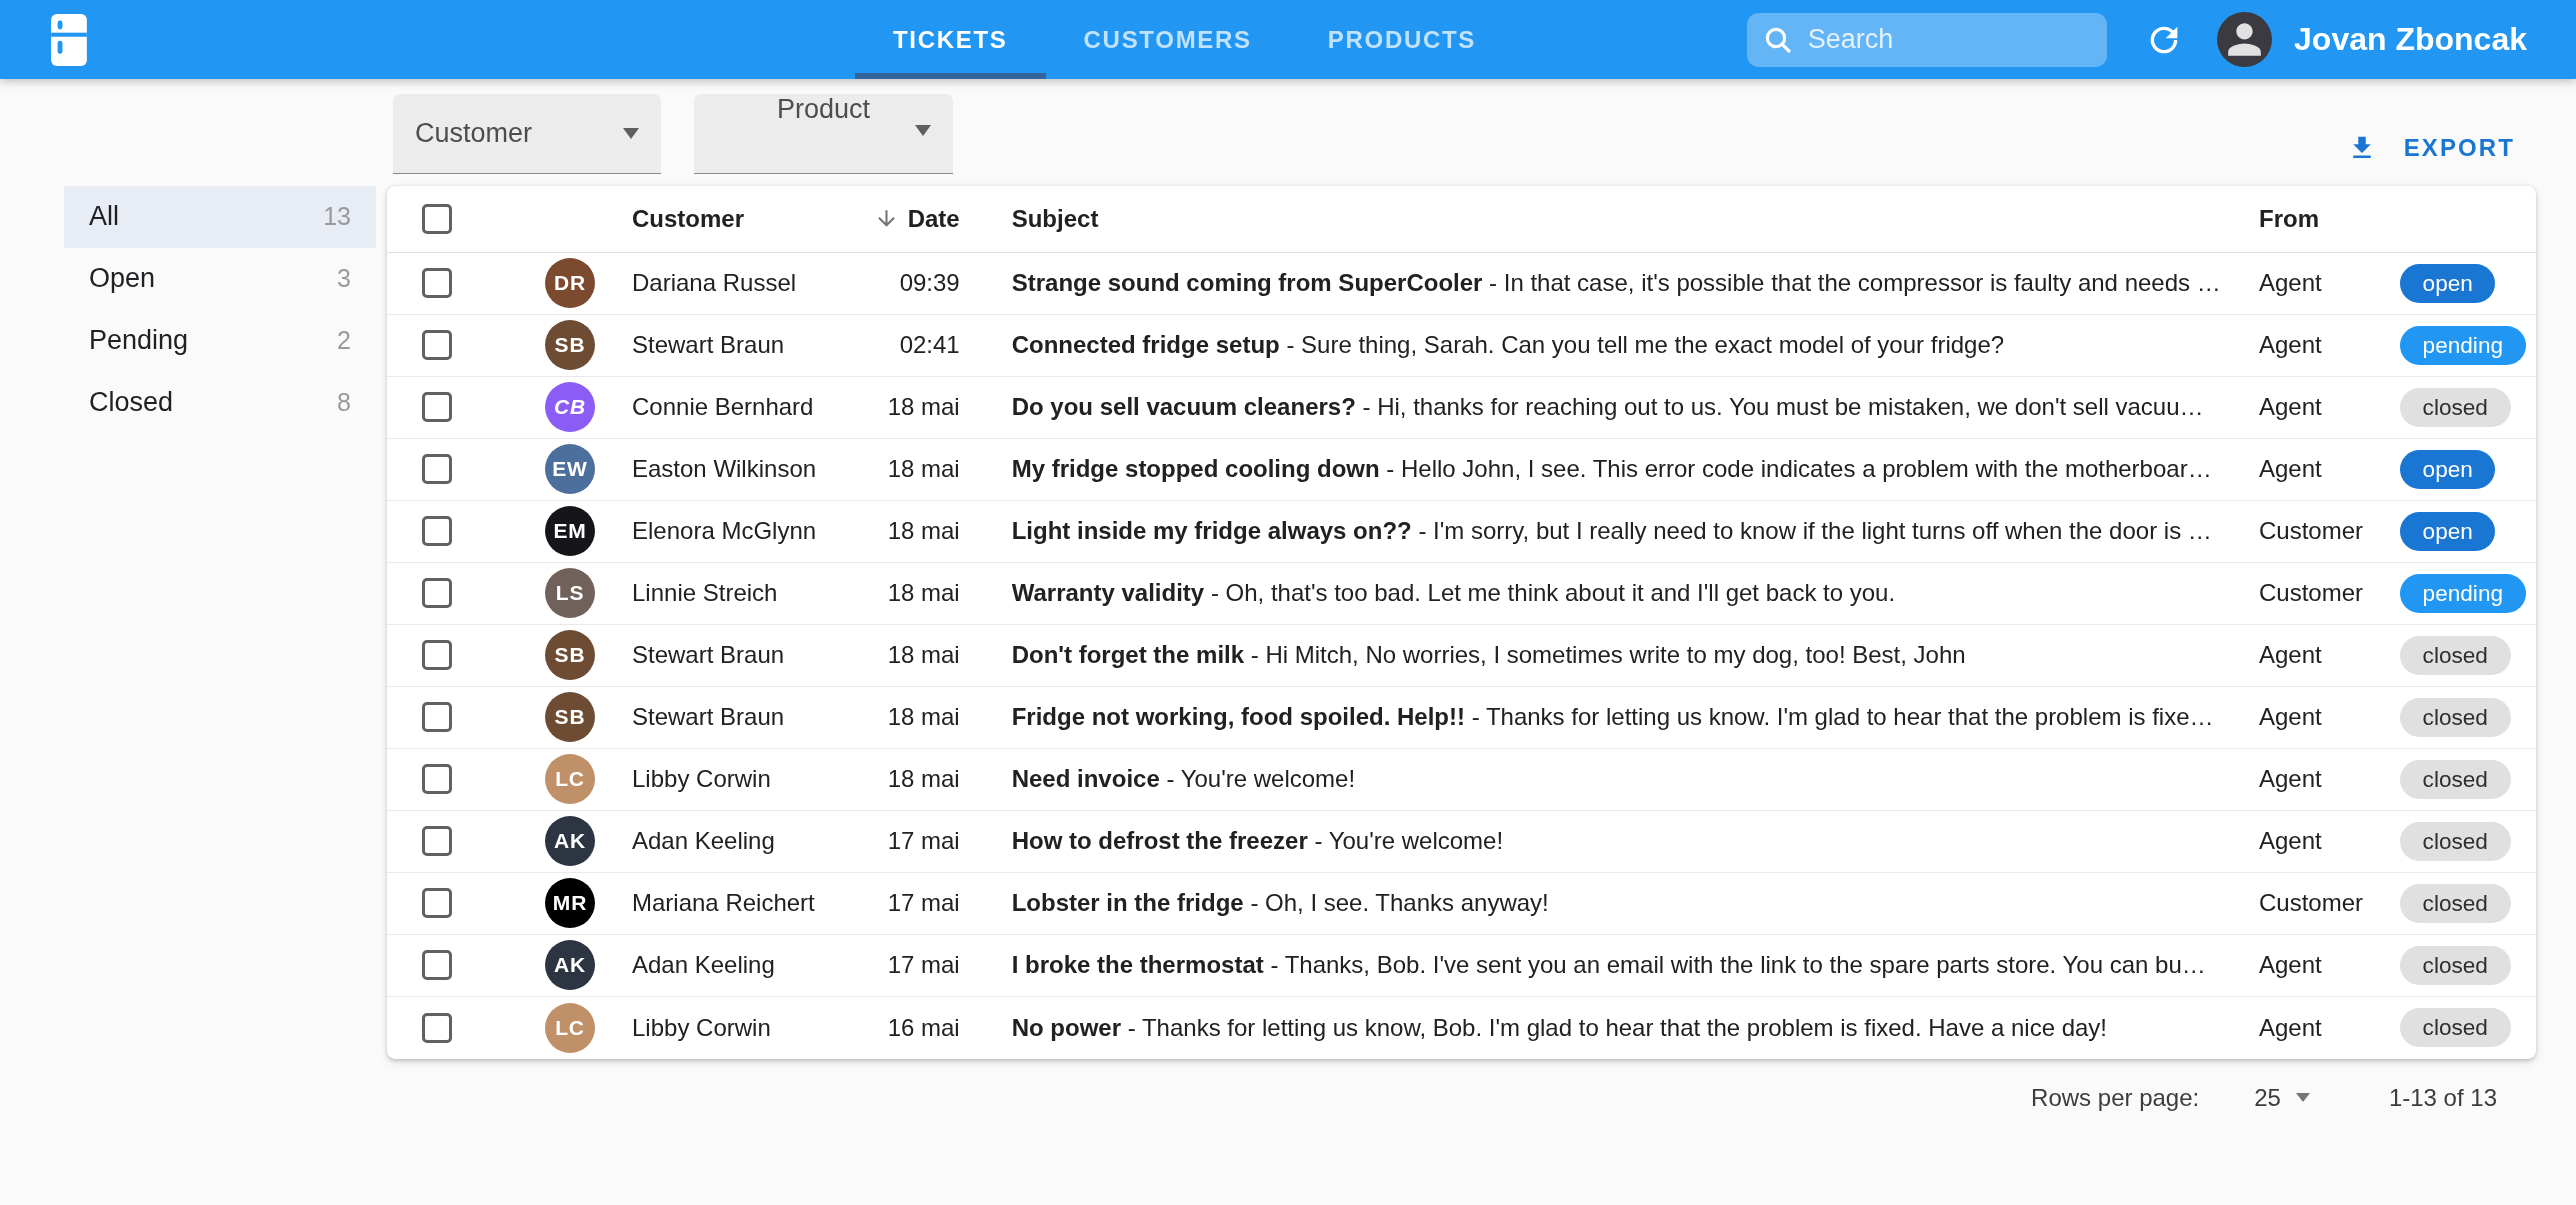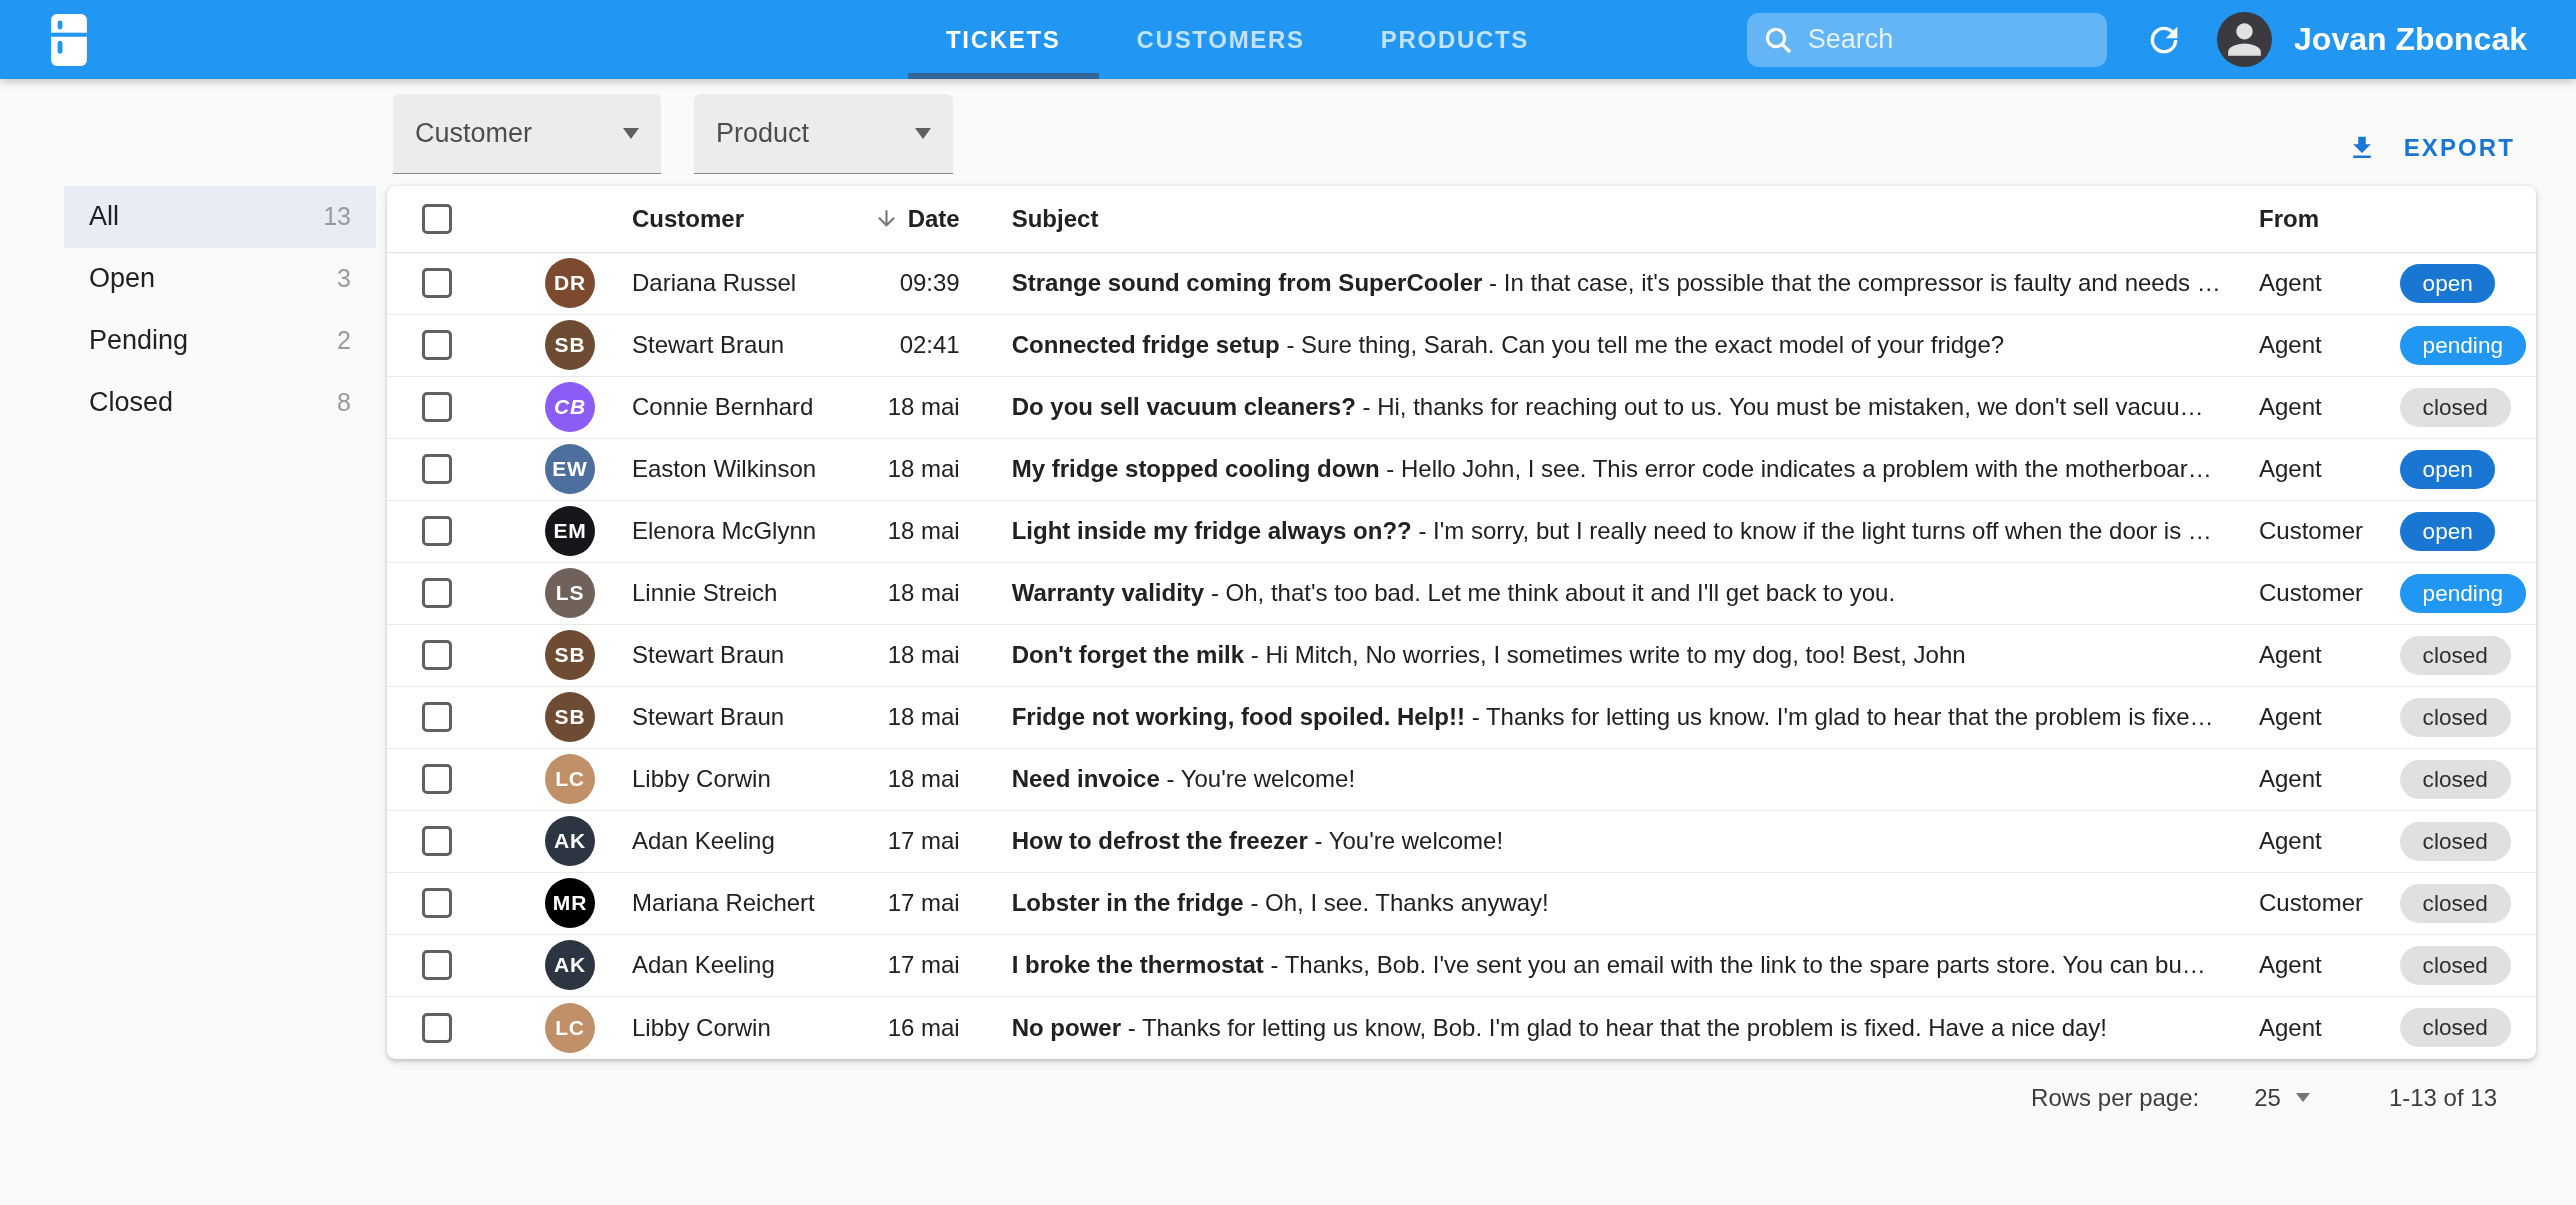--- a/index.html
+++ b/index.html
@@ -11,21 +11,21 @@
     color:#212121;
   }
   
   .appbar {
     position:relative; height:79px; background:#2196f3;
     display:flex; align-items:center; padding:0 49px 0 50px;
     box-shadow:0 3.3px 8.4px rgba(0,0,0,0.22);
   }
   .logo { width:38px; height:52px; margin-right:23.4px; display:flex; }
   .app-title { font-size:33px; font-weight:400; color:#ffffff; margin:0; letter-spacing:0.4px; white-space:nowrap; }
-  .tabs { position:absolute; left:908px; top:0; height:79px; display:flex; }
+  .tabs { position:absolute; left:855px; top:0; height:79px; display:flex; }
   .tab {
     position:relative; display:flex; align-items:center; padding:0 38px;
     font-size:24px; font-weight:700; letter-spacing:1.7px;
     color:rgba(255,255,255,0.72); cursor:pointer;
   }
   .tab.active { color:#ffffff; }
   .tab.active::after { content:""; position:absolute; left:0; right:0; bottom:0; height:5.9px; background:#31659c; }
   .search {
     margin-left:auto; width:360px; height:54px; border-radius:11.7px;
     background:rgba(255,255,255,0.30); display:flex; align-items:center; padding:0 15px;
@@ -44,21 +44,21 @@
   .user-name { margin-left:22px; font-size:32px; font-weight:700; color:#ffffff; white-space:nowrap; }
 
   
   .filter-row { position:relative; display:flex; align-items:center; margin:15px 40px 0 393px; height:80px; }
   .select {
     height:80px; background:#ececec; border-bottom:1.7px solid #8a8a8a;
     border-radius:6.7px 6.7px 0 0; display:flex; align-items:center; padding:0 22px;
     font-size:27px; color:#4d4d4d; cursor:pointer;
   }
   .select-customer { width:268px; }
-  .select-product  { width:259px; margin-left:33px; }
+  .select-product  { width:259px; margin-left:33px;flex-direction:column; }
   .caret { margin-left:auto; width:0; height:0; border-style:solid; border-width:11px 8.4px 0 8.4px; border-color:#5f5f5f transparent transparent transparent; }
   .export {
     position:absolute; right:15px; top:38px;
     display:flex; align-items:center; gap:27px;
     background:none; border:none; cursor:pointer;
     color:#1976d2; font-size:24px; font-weight:700; letter-spacing:2.1px; font-family:inherit;
   }
 
   
   .content { display:flex; margin-top:11.7px; align-items:flex-start; }

